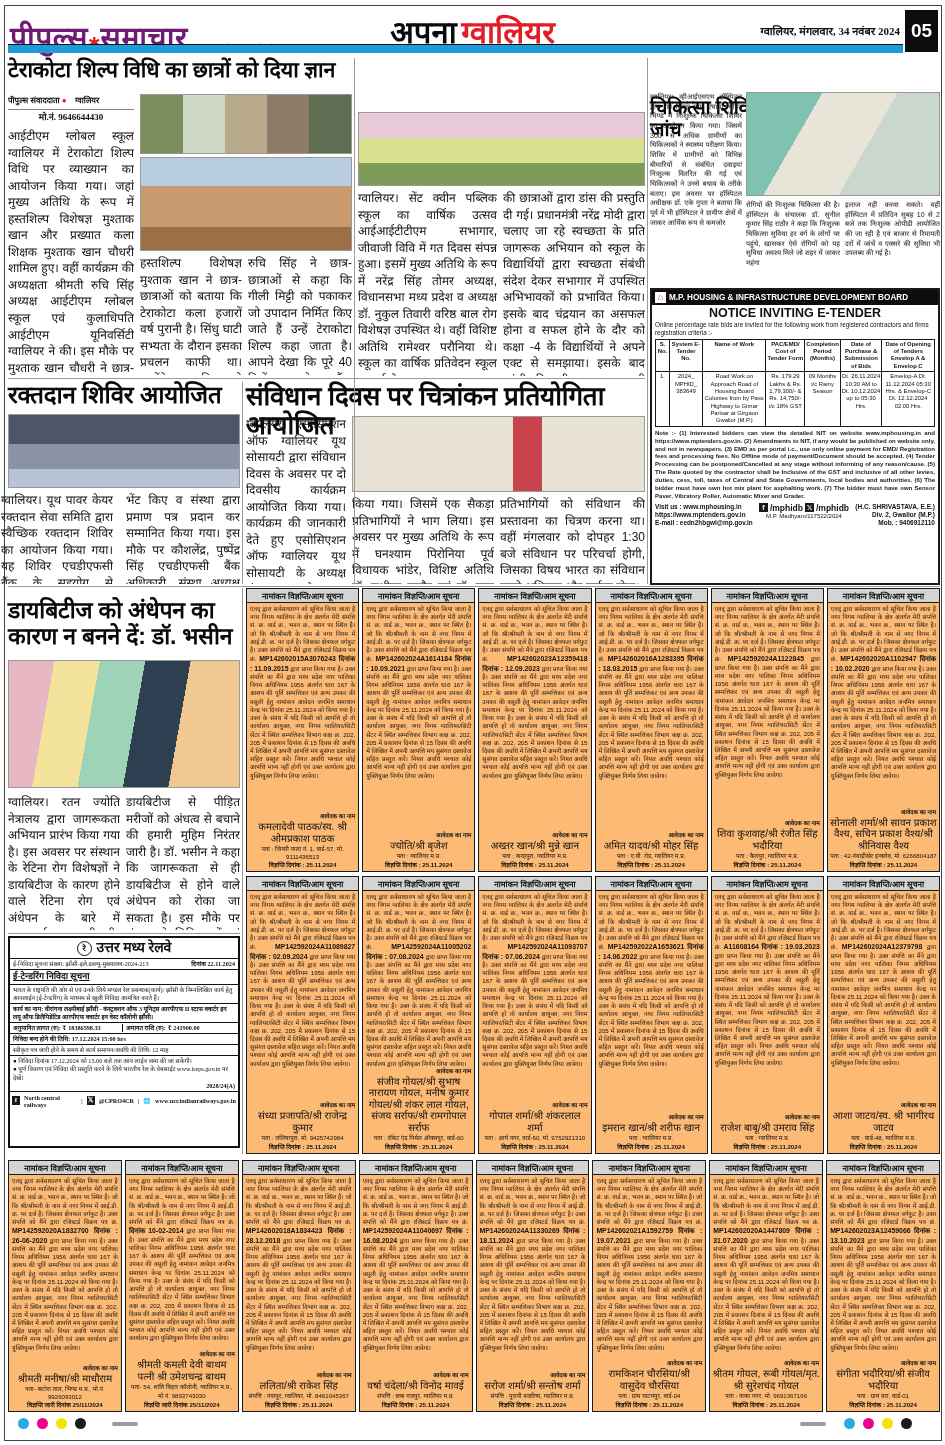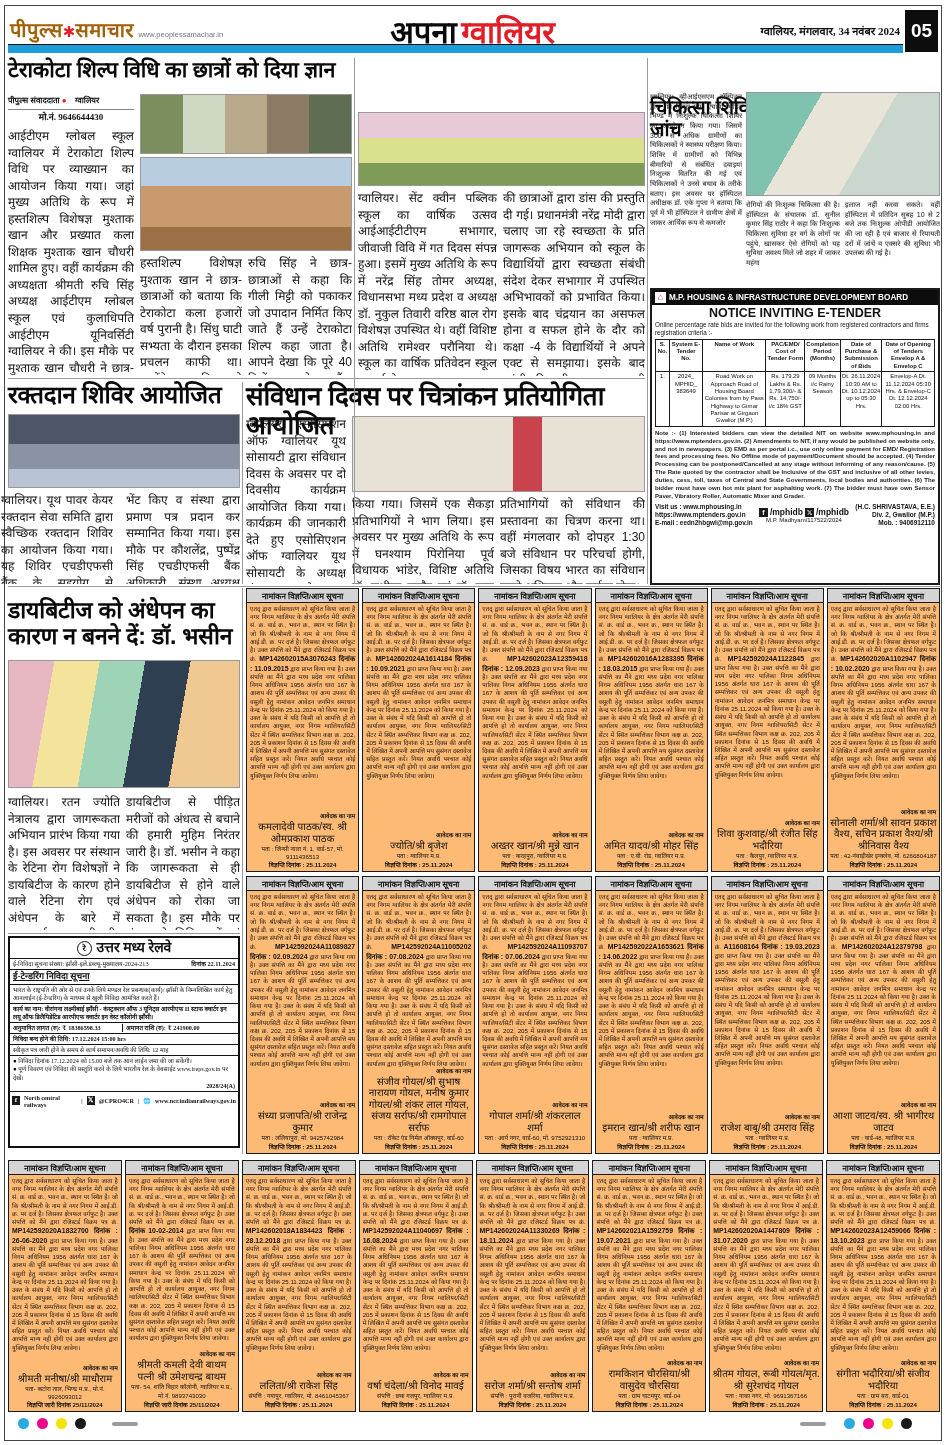--- a/index.html
+++ b/index.html
@@ -1,21 +1,21 @@
 <!DOCTYPE html>
 <html><head>
 <meta charset="utf-8">
 <style>
   html,body{margin:0;padding:0;background:#eee;}
   #page{position:relative;width:945px;height:1445px;background:#fff;margin:0 auto;
         font-family:"Liberation Sans","DejaVu Sans",sans-serif;color:#111;overflow:hidden;}
   .frame{position:absolute;left:4px;top:5px;width:936px;height:1434px;border:1px solid #444;pointer-events:none;}
   .abs{position:absolute;}
   
-  .logo-main{font-size:20px;font-weight:bold;letter-spacing:.5px;color:#a16207;}
+  .logo-main{font-size:30px;font-weight:bold;letter-spacing:.5px;color:#701a75;}
   .logo-star{color:#e11d26;font-size:15px;}
   .logo-url{font-size:7.5px;color:#777;text-align:right;}
   .edition-black{font-size:31px;font-weight:bold;color:#0a0a0a;}
   .edition-red{font-size:31px;font-weight:bold;color:#e11d26;}
   .dateline{font-size:11px;font-weight:bold;font-family:"Liberation Serif","DejaVu Serif",serif;}
   .bluebar{background:#1d9cd9;border-top:1px solid #111;}
   .pagenum{background:#0d0d0d;color:#fff;font-size:19px;font-weight:bold;display:flex;align-items:center;justify-content:center;}
   
   .hl{font-weight:bold;color:#090909;line-height:1.12;letter-spacing:-.2px;}
   .byline{font-size:8px;font-weight:bold;border-bottom:1px solid #888;padding-bottom:2px;}
@@ -40,21 +40,21 @@
   .tbar{background:#0d0d0d;color:#fff;font-weight:bold;font-size:8.2px;display:flex;align-items:center;gap:3px;padding:2px 3px;}
   .tbar .tlogo{width:11px;height:11px;background:#fff;color:#c22;font-size:9px;line-height:11px;text-align:center;font-weight:bold;}
   .ttitle{text-align:center;font-weight:bold;font-size:12.5px;padding:1px 0;}
   .tintro{font-size:6.3px;padding:0 3px;line-height:1.25;}
   table.ttab{border-collapse:collapse;width:calc(100% - 6px);margin:2px 3px;}
   table.ttab th,table.ttab td{border:1px solid #1a1a1a;font-size:5.9px;padding:1px;vertical-align:top;line-height:1.25;}
   table.ttab th{font-weight:bold;text-align:center;}
   table.ttab td{text-align:center;}
   td.nw{text-align:left;}
   .tnote{font-size:6.05px;line-height:1.3;text-align:justify;padding:1px 3px;font-weight:bold;color:#222;}
-  .tfoot{display:flex;justify-content:space-between;align-items:center;padding:1px 3px 2px 3px;}
+  .tfoot{display:flex;justify-content:space-between;align-items:flex-start;padding:1px 3px 2px 3px;}
   .tvisit{font-size:6.4px;font-weight:bold;line-height:1.3;}
   .tsocial{font-size:8.5px;font-weight:bold;display:flex;align-items:center;gap:2px;}
   .sico{display:inline-block;width:9px;height:9px;color:#fff;background:#1a1a1a;font-size:7px;line-height:9px;text-align:center;font-weight:bold;}
   .tsig{font-size:6.5px;font-weight:bold;text-align:right;line-height:1.3;}
   .tmadhyam{font-size:6px;text-align:center;}
   
   .rail{border:2px solid #111;box-sizing:border-box;background:#fff;font-family:"Liberation Serif","DejaVu Serif",serif;}
   .rrow{border-bottom:1px solid #111;padding:1px 3px;font-size:6.2px;line-height:1.3;}
   .rtitle{display:flex;align-items:center;gap:5px;font-size:14px;font-weight:bold;justify-content:center;}
   .rlogo{width:13px;height:13px;border:1.5px solid #111;border-radius:50%;font-size:8px;line-height:13px;text-align:center;font-weight:bold;}

